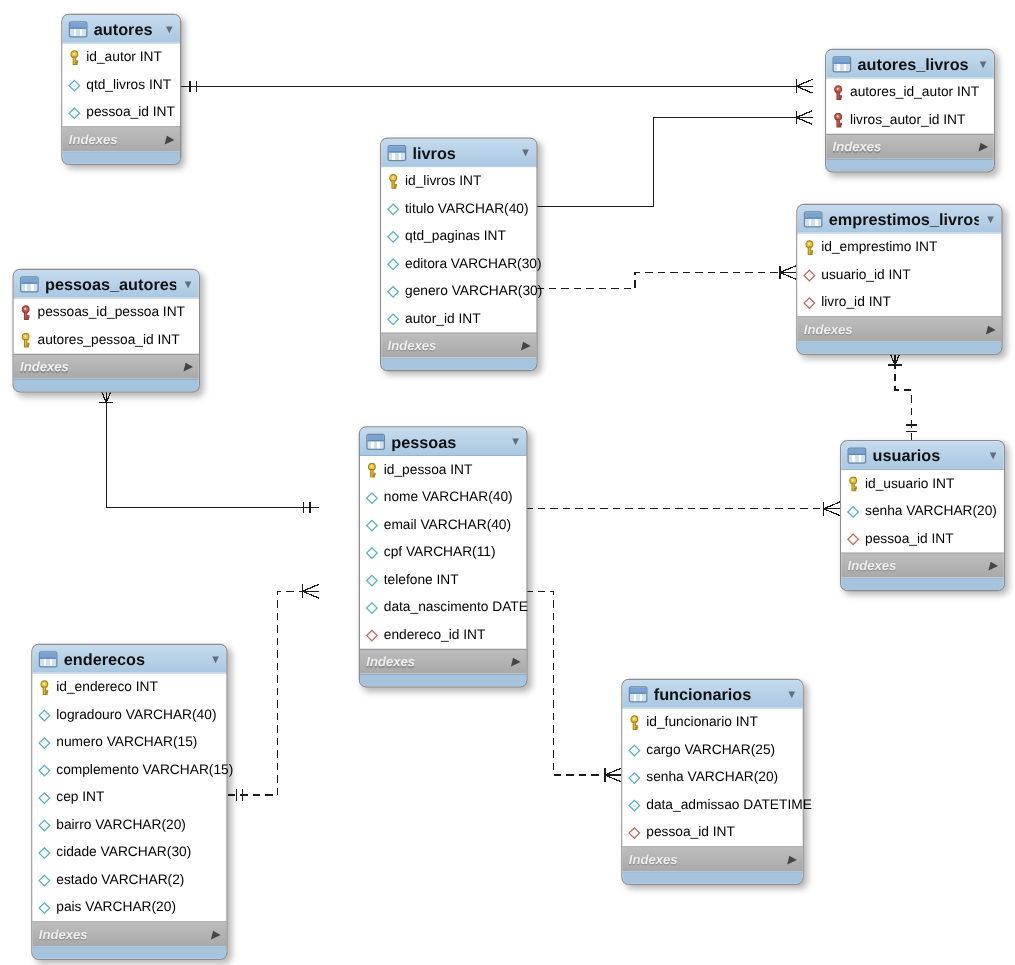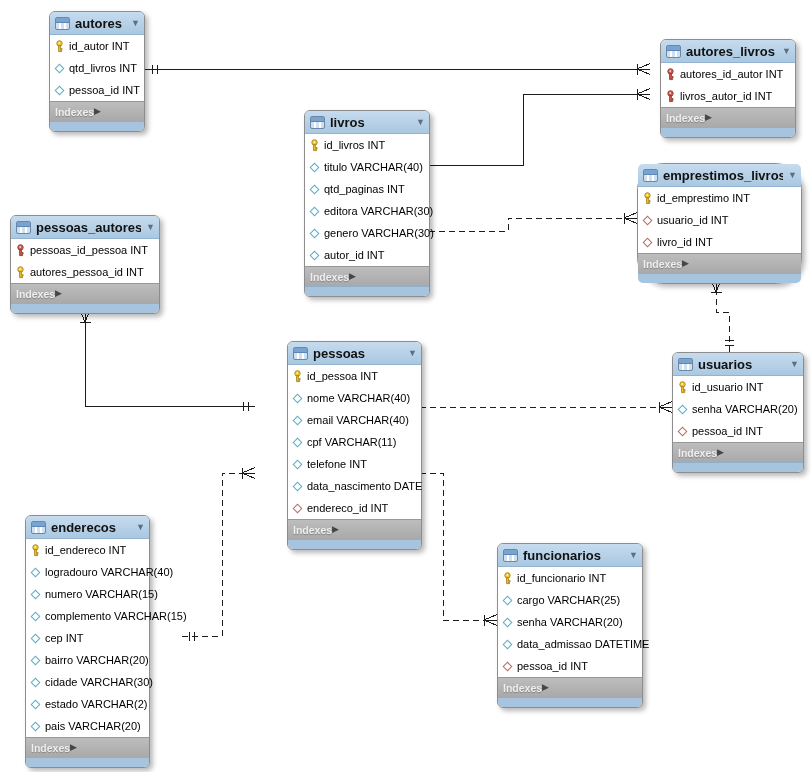--- a/index.html
+++ b/index.html
@@ -52,22 +52,23 @@
   .dm{
     width:7px;height:7px;box-sizing:border-box;
     border:1px solid #58aec8;background:#fcffff;
     transform:rotate(45deg);display:block;
   }
   .dm.red{border-color:#c4665c;}
   .tindexes{
     height:19px;
     background:linear-gradient(#bdbdbd,#a9a9a9);
     border-top:1px solid #989898;
-    display:flex;align-items:center;justify-content:flex-start;
+    display:flex;align-items:center;justify-content:space-between;
     padding:0 5px;
+    font-style:italic;
   }
   .ilabel{
     font-size:10.5px;font-weight:bold;color:#efefef;
     text-shadow:0 1px 1px rgba(0,0,0,0.25);
   }
   .iarrow{font-size:9px;color:#454545;line-height:1;}
   .tfooter{
     height:9px;background:#a6c4dd;
     border-top:1px solid #8fb0cc;
     border-radius:0 0 5px 5px;
@@ -276,21 +277,21 @@
           </span>
           <span class="flabel">autor_id INT</span>
         </div>
       </div>
     <div class="tindexes">
       <span class="ilabel">Indexes</span>
       <span class="iarrow">▶</span>
     </div>
     <div class="tfooter"></div>
   </div>
-    <div class="table" style="left: 637px; top: 163px; width: 165px; border-radius: 27px;">
+    <div class="table" style="left: 637px; top: 163px; width: 165px;">
     <div class="thead">
       <span class="ticon"></span>
       <span class="ttitle">emprestimos_livros</span>
       <span class="tarrow">▼</span>
     </div>
     <div class="tbody">
         <div class="trow">
           <span class="ficon">
             <svg width="11" height="13" viewBox="0 0 11 13">
               <g stroke="#a8831a" stroke-width="0.9" fill="#f2c52e">
@@ -452,21 +453,21 @@
           </span>
           <span class="flabel">pessoa_id INT</span>
         </div>
       </div>
     <div class="tindexes">
       <span class="ilabel">Indexes</span>
       <span class="iarrow">▶</span>
     </div>
     <div class="tfooter"></div>
   </div>
-    <div class="table" style="left: 25px; top: 515px; width: 125px;">
+    <div class="table" style="left: 25px; top: 515px; width: 157px;">
     <div class="thead">
       <span class="ticon"></span>
       <span class="ttitle">enderecos</span>
       <span class="tarrow">▼</span>
     </div>
     <div class="tbody">
         <div class="trow">
           <span class="ficon">
             <svg width="11" height="13" viewBox="0 0 11 13">
               <g stroke="#a8831a" stroke-width="0.9" fill="#f2c52e">

